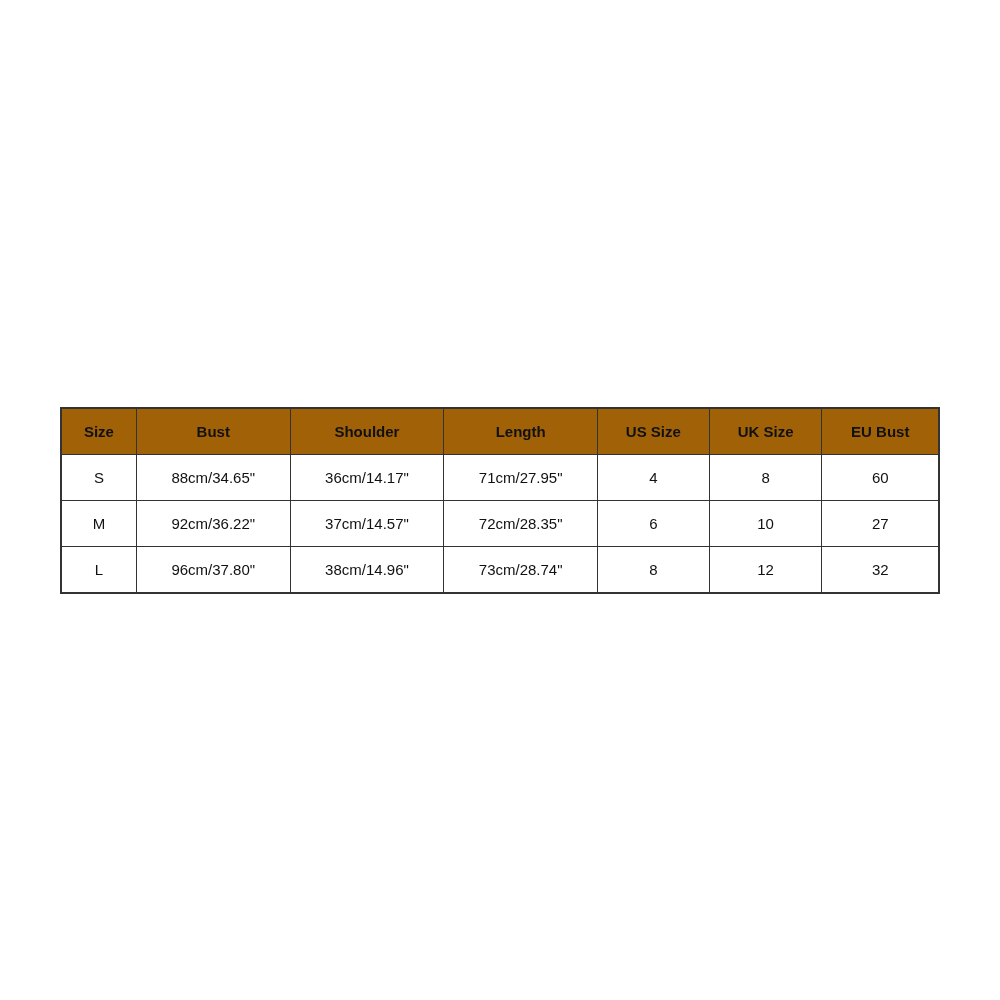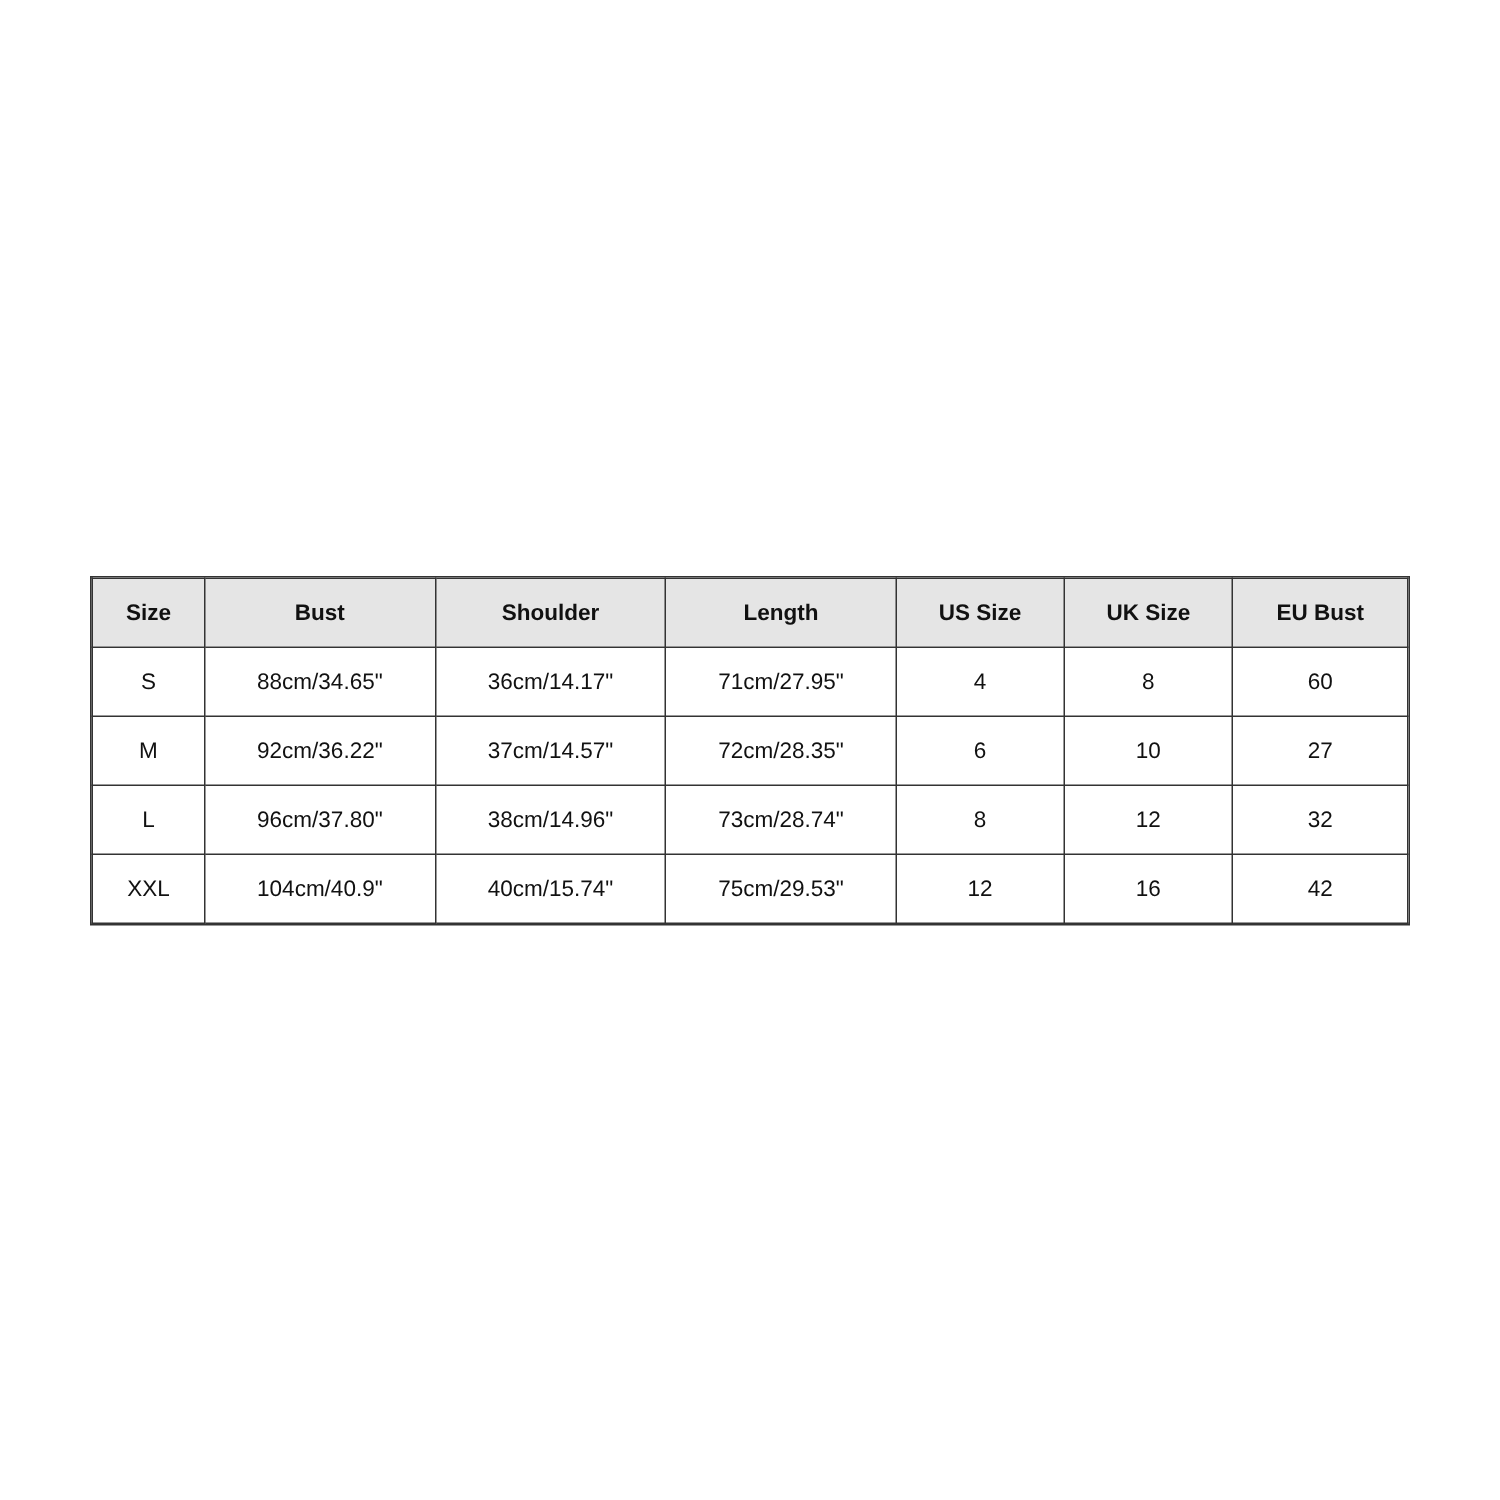--- a/index.html
+++ b/index.html
@@ -31,21 +31,21 @@
     th, td {
       border: 1px solid #333;
       padding: 14px 10px;
       text-align: center;
       font-size: 15px;
       color: #111;
     }
 
     thead th {
       font-weight: bold;
-      background-color: #e5e5e5;
+      background-color: #a16207;
       font-size: 15px;
     }
 
     tbody tr td {
       font-weight: normal;
       background-color: #fff;
     }
 
     tbody tr:nth-child(odd) td {
       background-color: #fff;
@@ -88,24 +88,15 @@
         </tr>
         <tr>
           <td>L</td>
           <td>96cm/37.80"</td>
           <td>38cm/14.96"</td>
           <td>73cm/28.74"</td>
           <td>8</td>
           <td>12</td>
           <td>32</td>
         </tr>
-        <tr>
-          <td>XXL</td>
-          <td>104cm/40.9"</td>
-          <td>40cm/15.74"</td>
-          <td>75cm/29.53"</td>
-          <td>12</td>
-          <td>16</td>
-          <td>42</td>
-        </tr>
       </tbody>
   </table>
 </div>
 
 </body></html>

